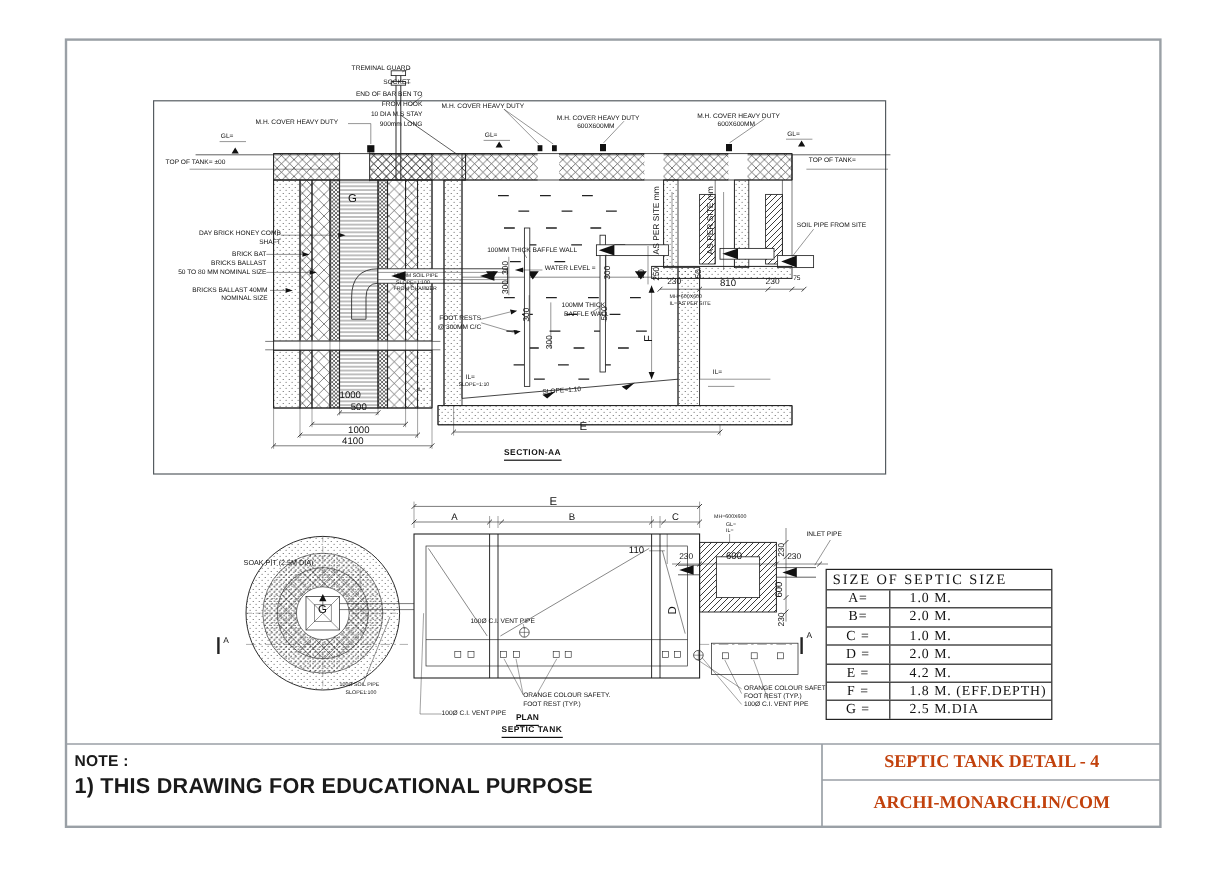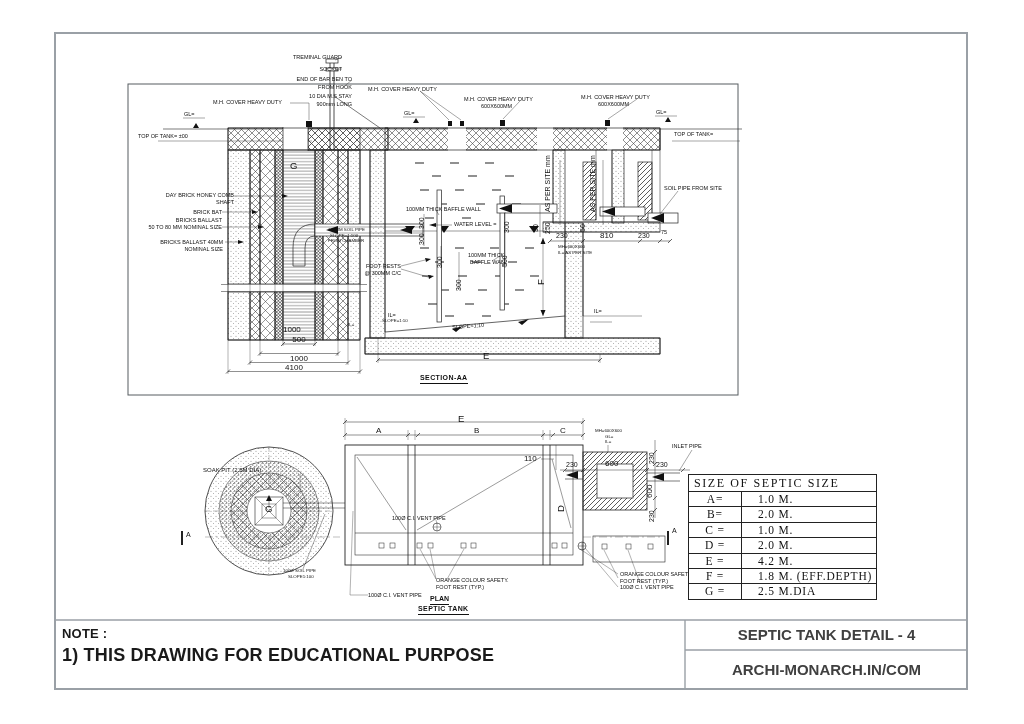--- a/index.html
+++ b/index.html
@@ -17,21 +17,21 @@
   .size-table{position:absolute;border:1.2px solid #222;background:#fff;
       font-family:"Liberation Serif",serif;color:#111;}
   .st-title{height:16px;line-height:16px;padding-left:5px;font-size:12px;letter-spacing:1.6px;
       border-bottom:1px solid #222;}
   .st-row{display:flex;height:14.4px;line-height:14.4px;border-bottom:1px solid #222;
       font-size:11.5px;letter-spacing:.8px;}
   .st-row:last-child{border-bottom:none;}
   .st-k{width:52px;text-align:center;border-right:1px solid #222;}
   .st-v{flex:1;padding-left:16px;}
   .note{position:absolute;font-weight:bold;color:#1a1a1a;letter-spacing:.2px;}
-  .tblk{position:absolute;font-weight:bold;text-align:center;font-size:15px;color:#404040;}
+  .tblk{position:absolute;font-weight:bold;text-align:center;font-size:15px;color:#c2410c;font-family:Liberation Serif, serif;}
 </style>
 </head>
 <body>
 
 <div class="sheet">
 
 <svg class="linework" width="1024" height="724" viewBox="0 0 1024 724">
   <defs>
     <pattern id="st" width="5" height="5" patternUnits="userSpaceOnUse">
       <circle cx="1" cy="1.3" r=".45" fill="#444"></circle>

